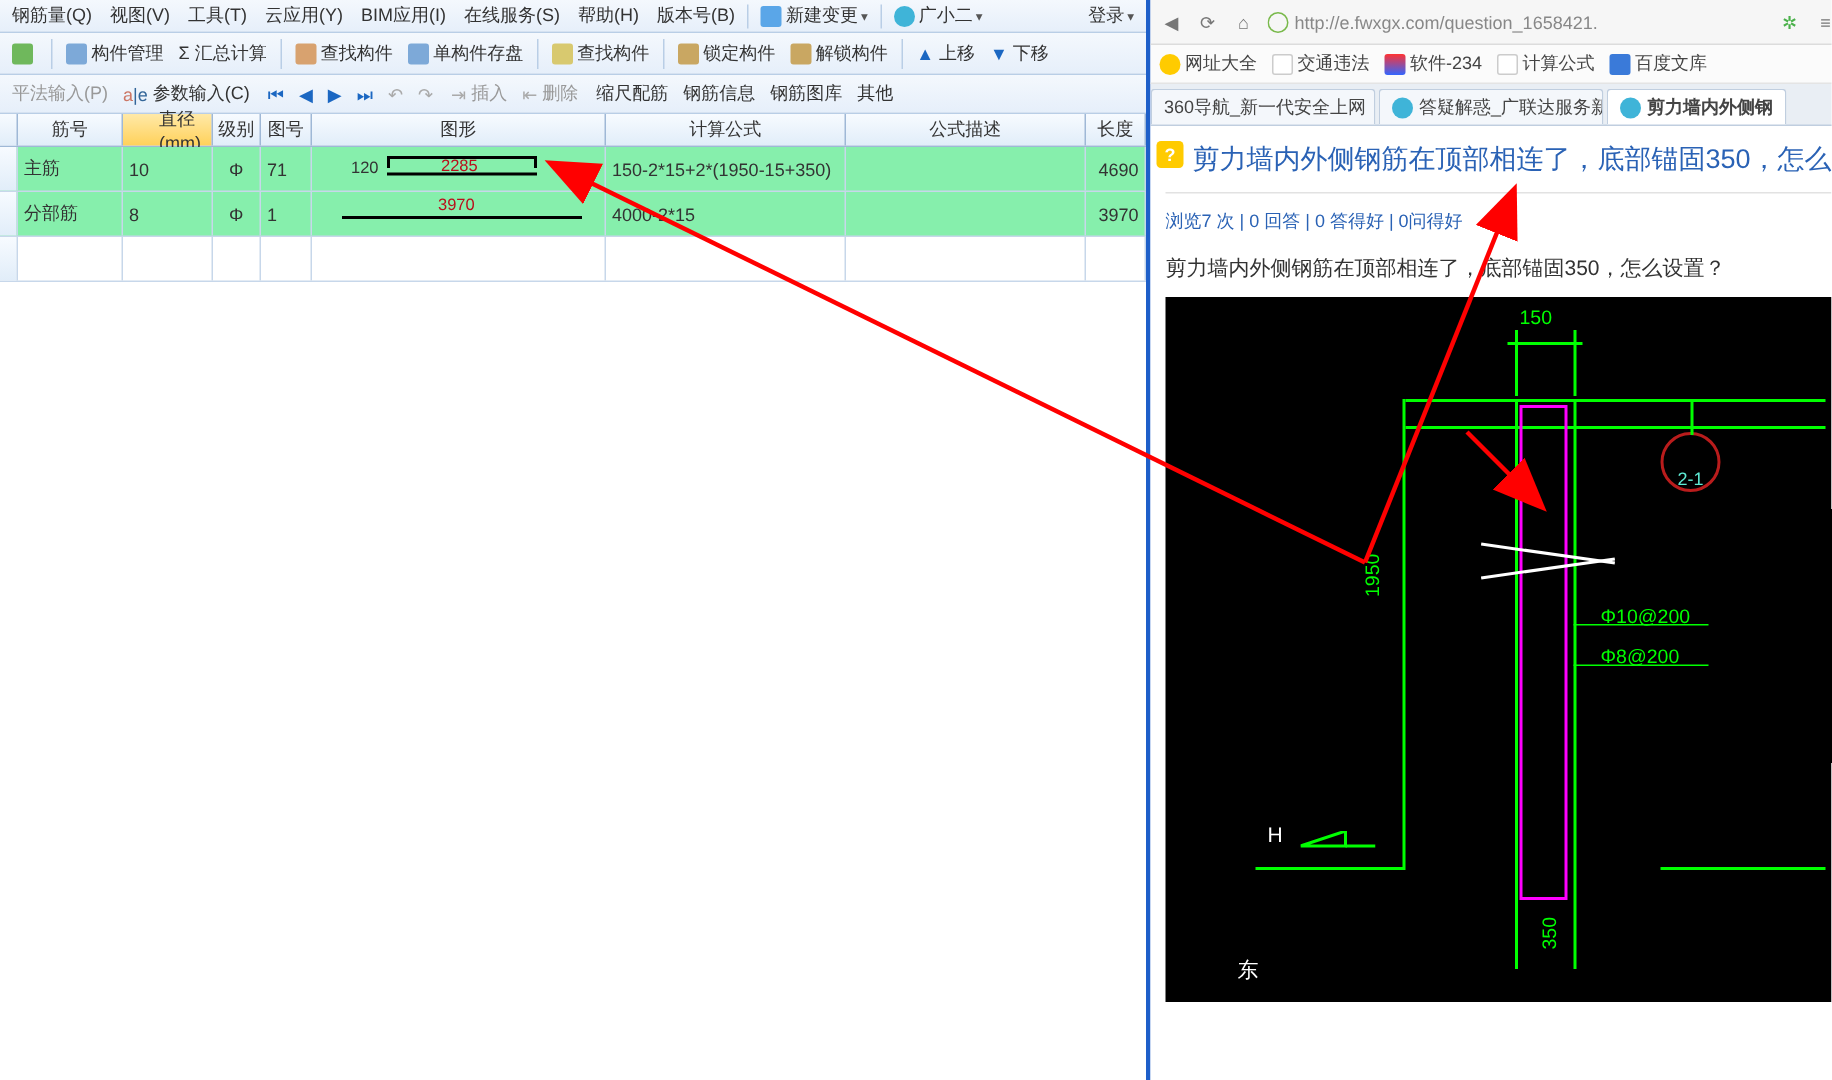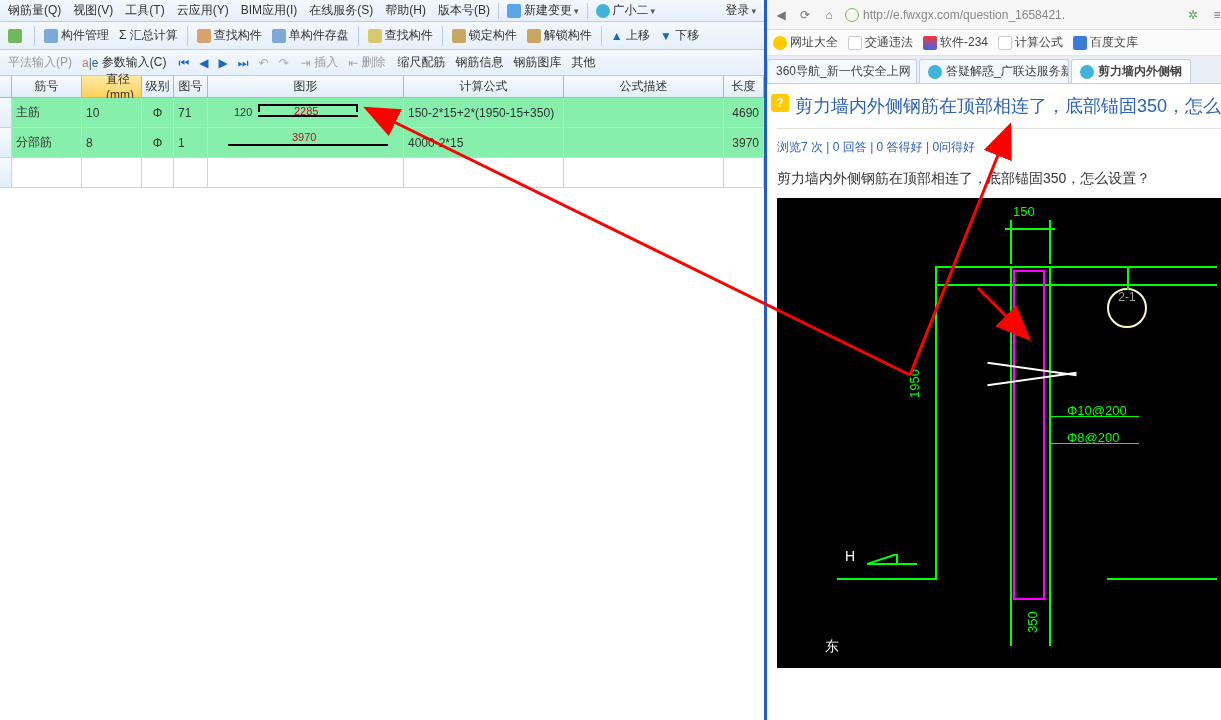--- a/index.html
+++ b/index.html
@@ -70,21 +70,21 @@
 .divline { height:1px; background:#e2e2e2; margin:4px 0 10px;}
 .meta { color:#2a62b5; margin-bottom:14px; }
 .q-body { color:#333; font-size:14px; margin-bottom:10px;}
 
 .cad { background:#000; width:100%; height:470px; position:relative; color:#0f0; overflow:hidden;}
 .cad .gline { position:absolute; background:#0f0; }
 .cad .wline { position:absolute; background:#fff; }
 .cad .mag { position:absolute; border:2px solid #f0f; }
 .cad .txt { position:absolute; color:#0f0; font-size:13px; }
 .cad .wtxt { position:absolute; color:#fff; font-size:14px; }
-.cad .circle { position:absolute; width:40px; height:40px; border:2px solid #fef9c3; border-radius:50%; display:flex; align-items:flex-start; justify-content:center; color:#a3a3a3; font-size:14px;}
+.cad .circle { position:absolute; width:40px; height:40px; border:2px solid #b91c1c; border-radius:50%; display:flex; align-items:flex-end; justify-content:center; color:#5eead4; font-size:14px;}
 
 
 .arrows { position:absolute; top:0; left:0; width:1221px; height:720px; pointer-events:none; z-index:50;}
 </style>
 </head>
 <body>
 
 <div class="split">
 
   <div class="left-pane">

